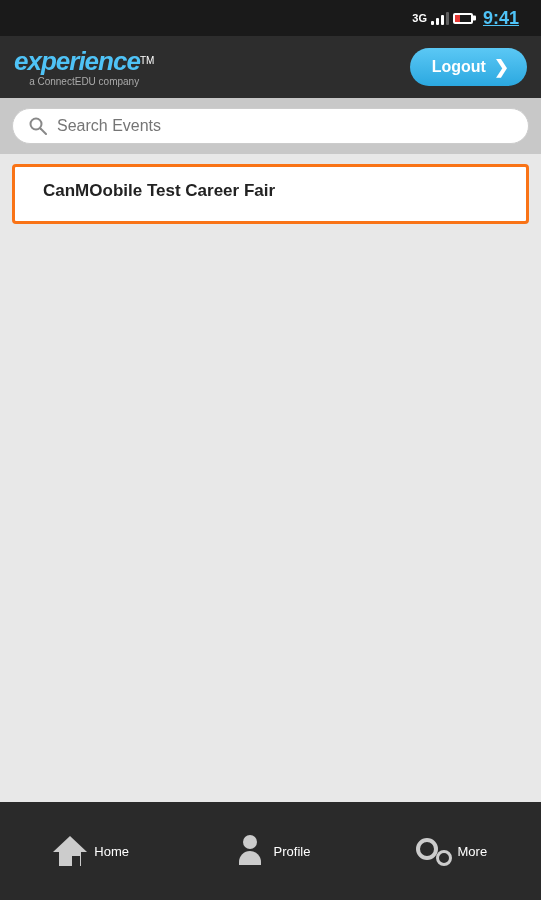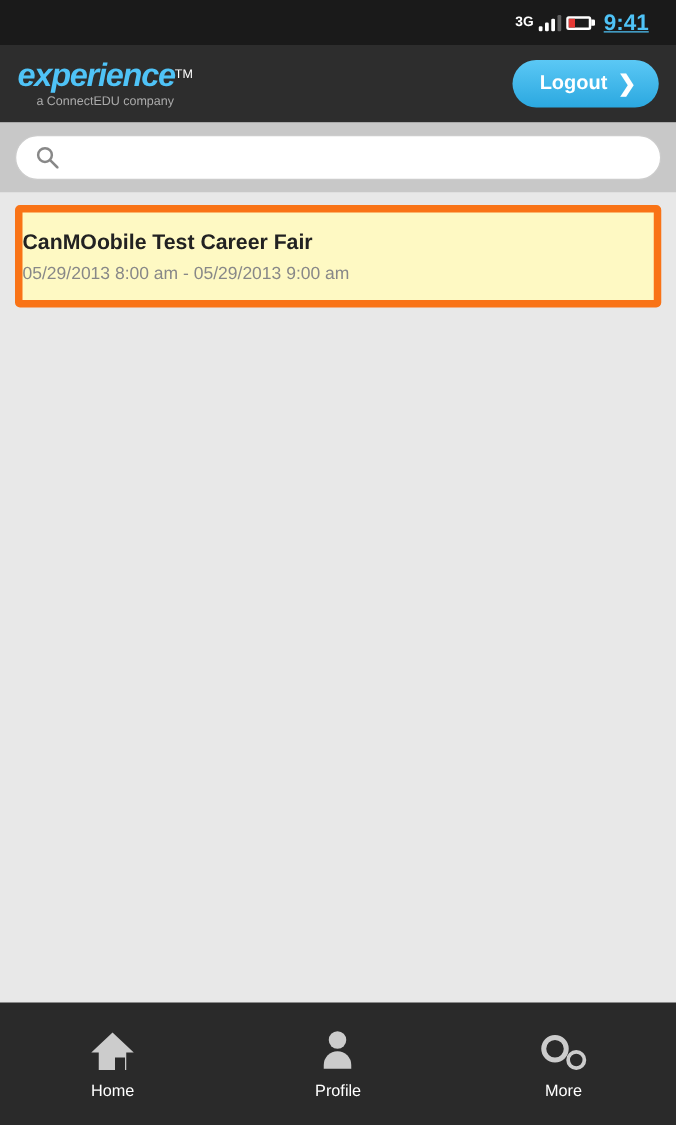--- a/index.html
+++ b/index.html
@@ -166,24 +166,24 @@
     
     .content-area {
       flex: 1;
       background: #e8e8e8;
       padding: 10px 12px;
       overflow-y: auto;
     }
 
     
     .event-card {
-      background: #fef9c3;
-      border: 6px solid #f97316;
+      background: #ffffff;
+      border: 3px solid #f97316;
       border-radius: 4px;
-      padding: 14px 0;
+      padding: 14px 28px;
     }
     .event-title {
       font-size: 17px;
       font-weight: bold;
       color: #222;
       margin-bottom: 6px;
     }
     .event-date {
       font-size: 14px;
       color: #888;
@@ -192,21 +192,21 @@
     
     .bottom-nav {
       background: #2a2a2a;
       height: 98px;
       display: flex;
       align-items: stretch;
     }
     .nav-item {
       flex: 1;
       display: flex;
-      flex-direction: column;
+      flex-direction: row;
       align-items: center;
       justify-content: center;
       gap: 5px;
       cursor: pointer;
       border: none;
       background: transparent;
     }
     .nav-item.active {
       background: #3a3a3a;
     }
@@ -403,27 +403,27 @@
     <span class="logout-arrow">❯</span>
   </button>
 </div>
 
 <div class="search-container">
   <div class="search-box">
     <svg class="search-icon-svg" width="18" height="18" viewBox="0 0 18 18">
       <circle cx="7" cy="7" r="5.5" stroke="#888" stroke-width="2" fill="none"></circle>
       <line x1="11.5" y1="11.5" x2="17" y2="17" stroke="#888" stroke-width="2" stroke-linecap="round"></line>
     </svg>
+    <input class="search-input" type="text" placeholder="Search Events" style="">
   </div>
 </div>
 
 <div class="content-area">
   <div class="event-card">
     <div class="event-title">CanMOobile Test Career Fair</div>
-    <div class="event-date">05/29/2013 8:00 am - 05/29/2013 9:00 am</div>
   </div>
 </div>
 
 <div class="bottom-nav">
 
   <button class="nav-item">
     <div class="nav-icon">
       <div class="home-icon-shape">
         <div class="home-roof"></div>
         <div class="home-body">

